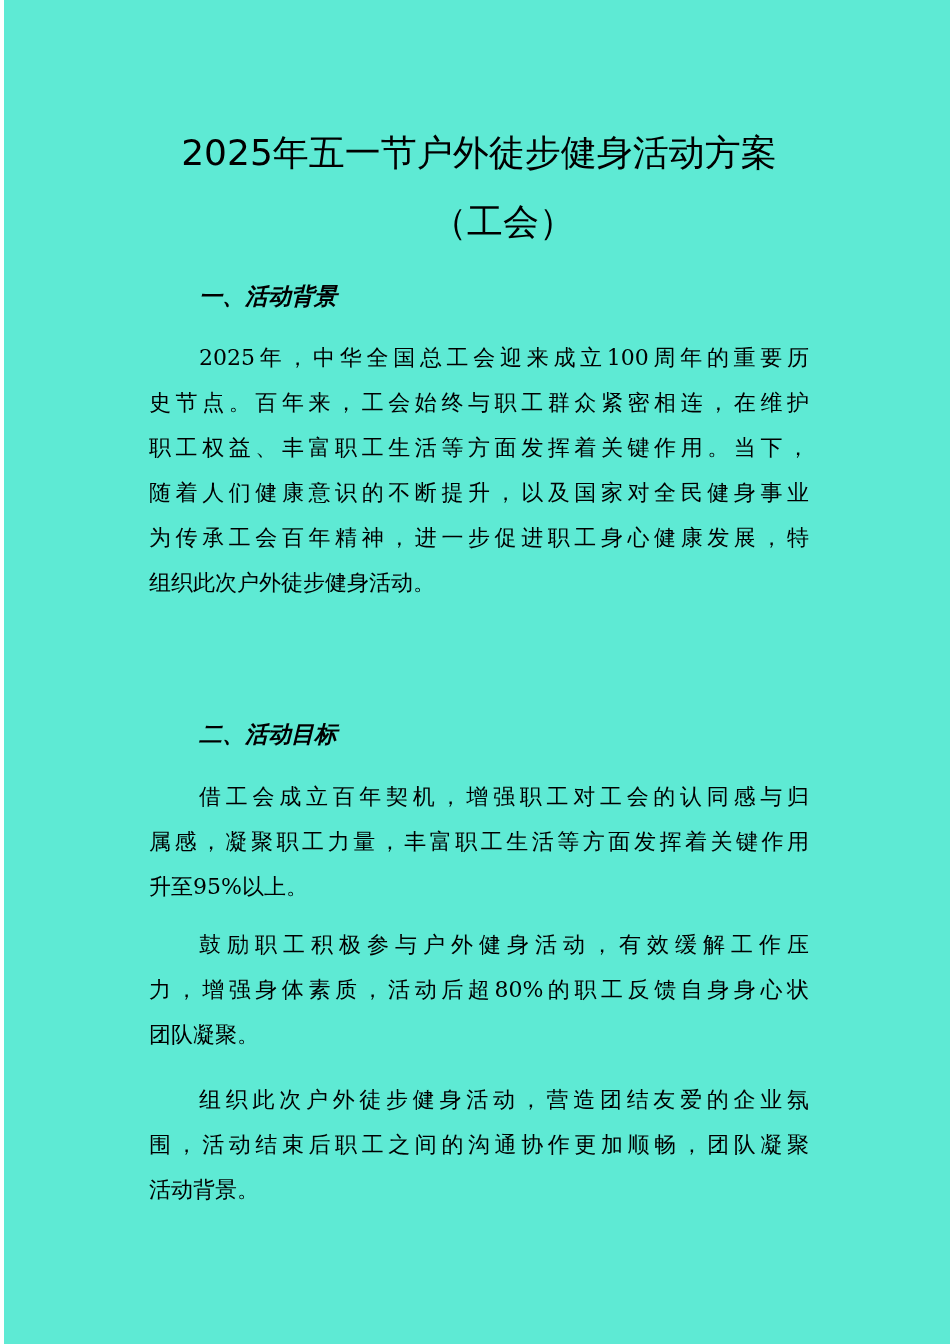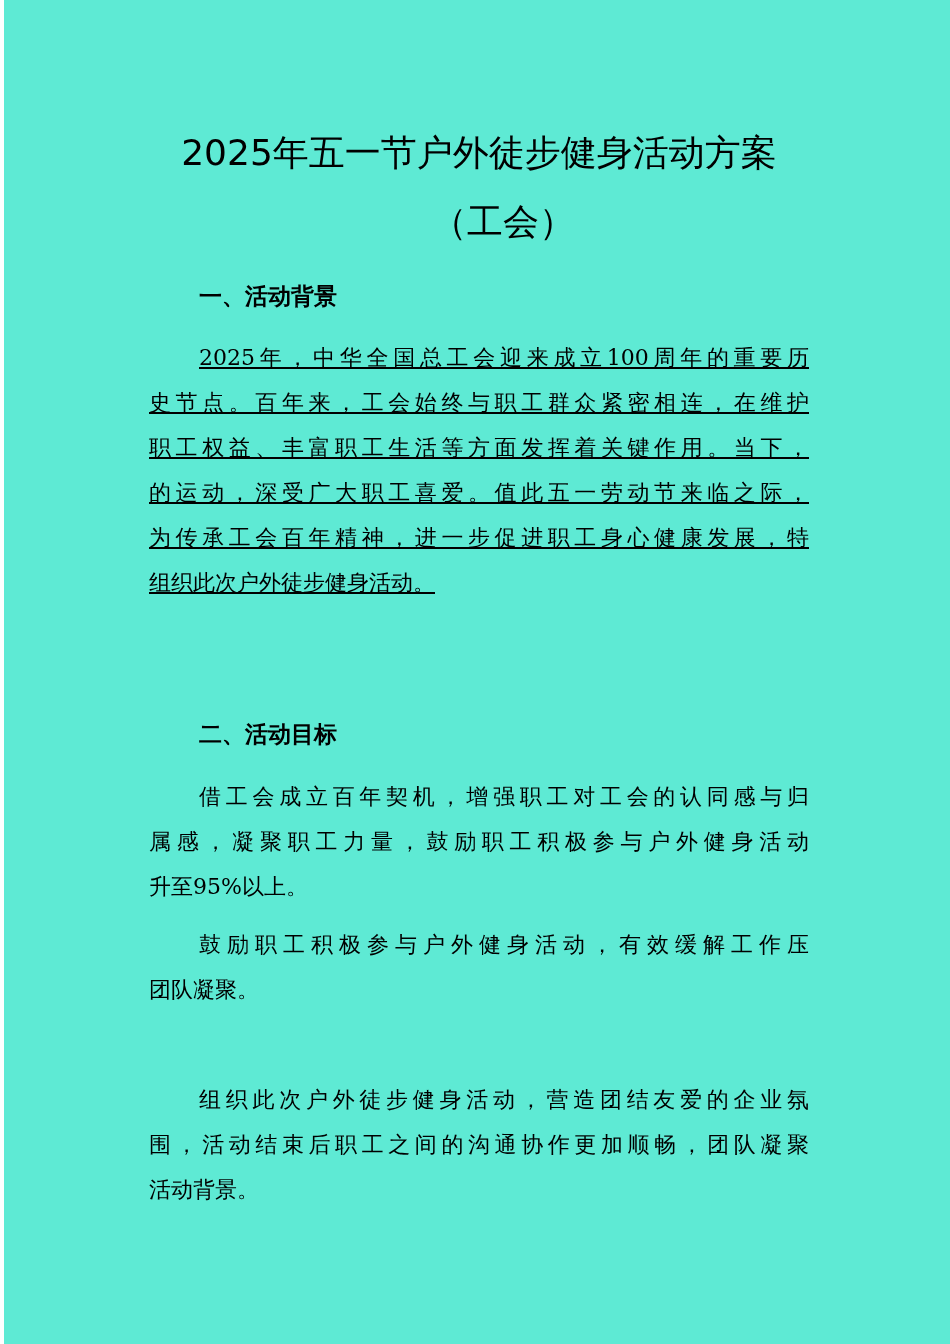--- a/index.html
+++ b/index.html
@@ -35,20 +35,21 @@
     }
     .title.main { top: 131px; }
     .title.sub { top: 200px; margin-left: 24px; }
     .heading {
       position: absolute;
       left: 195px;
       font-family: "DejaVu Sans", "Liberation Sans", sans-serif;
       font-size: 23px;
       line-height: 30px;
       font-weight: bold;
+      font-style: italic;
     }
     .para {
       position: absolute;
       left: 145px;
       width: 660px;
     }
     .line {
       display: block;
       height: 45px;
       line-height: 45px;
@@ -68,39 +69,40 @@
 </head>
 <body>
 
 <div class="page">
 
   <div class="title main">2025年五一节户外徒步健身活动方案</div>
   <div class="title sub">（工会）</div>
 
   <div class="heading" style="top:281px;">一、活动背景</div>
 
-  <div class="para" style="top:335px;text-decoration:underline;">
+  <div class="para" style="top:335px;">
     <span class="line first">2025年，中华全国总工会迎来成立100周年的重要历</span>
     <span class="line">史节点。百年来，工会始终与职工群众紧密相连，在维护</span>
     <span class="line">职工权益、丰富职工生活等方面发挥着关键作用。当下，</span>
-    <span class="line">的运动，深受广大职工喜爱。值此五一劳动节来临之际，</span>
+    <span class="line">随着人们健康意识的不断提升，以及国家对全民健身事业</span>
     <span class="line">为传承工会百年精神，进一步促进职工身心健康发展，特</span>
     <span class="line last">组织此次户外徒步健身活动。</span>
   </div>
 
   <div class="heading" style="top:719px;text-align:right;">二、活动目标</div>
 
   <div class="para" style="top:774px;">
     <span class="line first">借工会成立百年契机，增强职工对工会的认同感与归</span>
-    <span class="line">属感，凝聚职工力量，鼓励职工积极参与户外健身活动</span>
+    <span class="line">属感，凝聚职工力量，丰富职工生活等方面发挥着关键作用</span>
     <span class="line last">升至95%以上。</span>
   </div>
 
   <div class="para" style="top:922px;">
     <span class="line first">鼓励职工积极参与户外健身活动，有效缓解工作压</span>
+    <span class="line">力，增强身体素质，活动后超80%的职工反馈自身身心状</span>
     <span class="line last">团队凝聚。</span>
   </div>
 
   <div class="para" style="top:1077px;">
     <span class="line first">组织此次户外徒步健身活动，营造团结友爱的企业氛</span>
     <span class="line">围，活动结束后职工之间的沟通协作更加顺畅，团队凝聚</span>
     <span class="line last">活动背景。</span>
   </div>
 
 </div>

